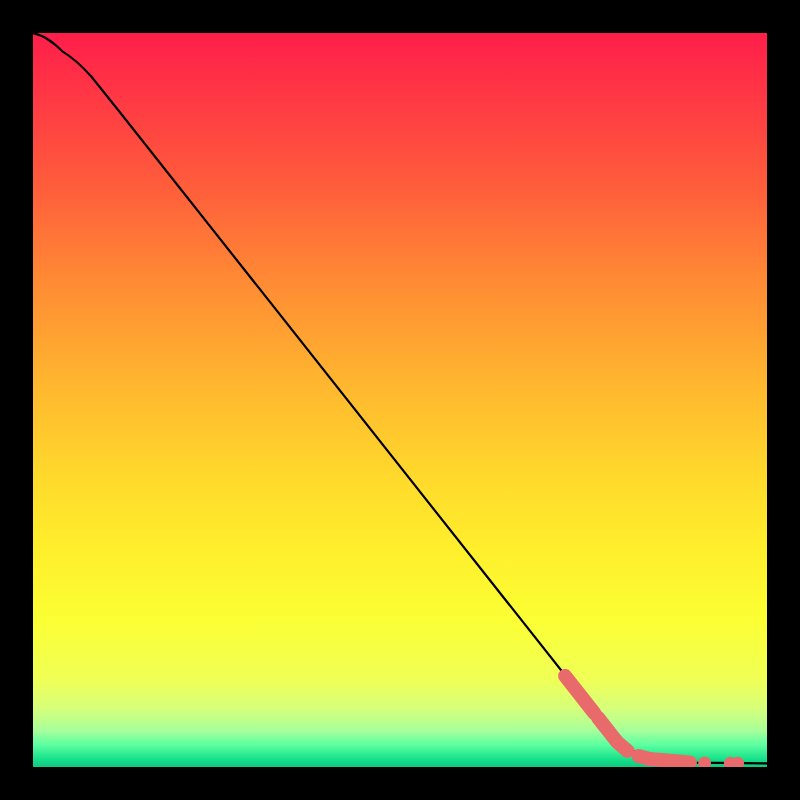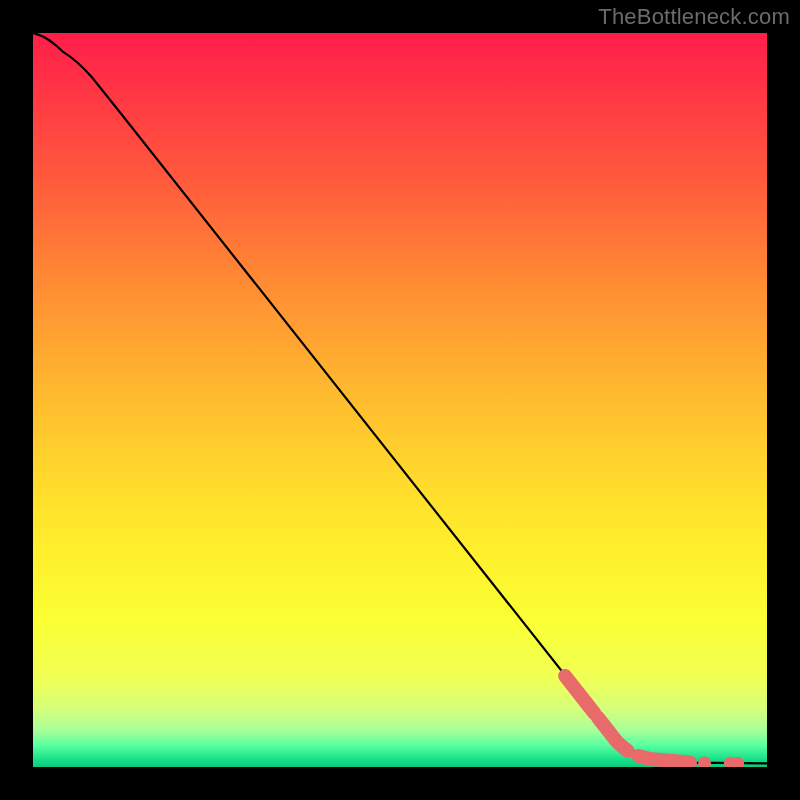--- a/index.html
+++ b/index.html
@@ -53,21 +53,20 @@
     inset: 0;
     width: 100%;
     height: 100%;
   }
 </style>
 </head>
 <body>
 
 <div class="stage">
 
-  <div class="watermark">TheBottleneck.com</div>
 
   <div class="plot">
     <div class="bg-gradient"></div>
 
     <svg class="overlay" viewBox="0 0 734 734" preserveAspectRatio="none">
       <path id="curve-path" fill="none" stroke-width="2.2" stroke-linecap="round" stroke-linejoin="round" stroke="#000000" d="M 0 0 Q 14.68 3.1750000000000114 29.36 18.350000000000023 Q 44.04 27.19500000000005 58.72 44.04000000000008 Q 73.4 62.39000000000004 88.08 80.74000000000001 L 587.2 711.98 L 616.56 725.192 L 660.6 729.596 L 734 730.33"></path>
       <g id="runs" stroke-linecap="round" stroke="#e86a6a" stroke-width="14">
           <line x1="532.15" y1="642.984" x2="561.51" y2="680.418"></line>
           <line x1="565.1800000000001" y1="684.822" x2="583.53" y2="708.31"></line>
           <line x1="584.998" y1="709.778" x2="594.5400000000001" y2="717.852"></line>

